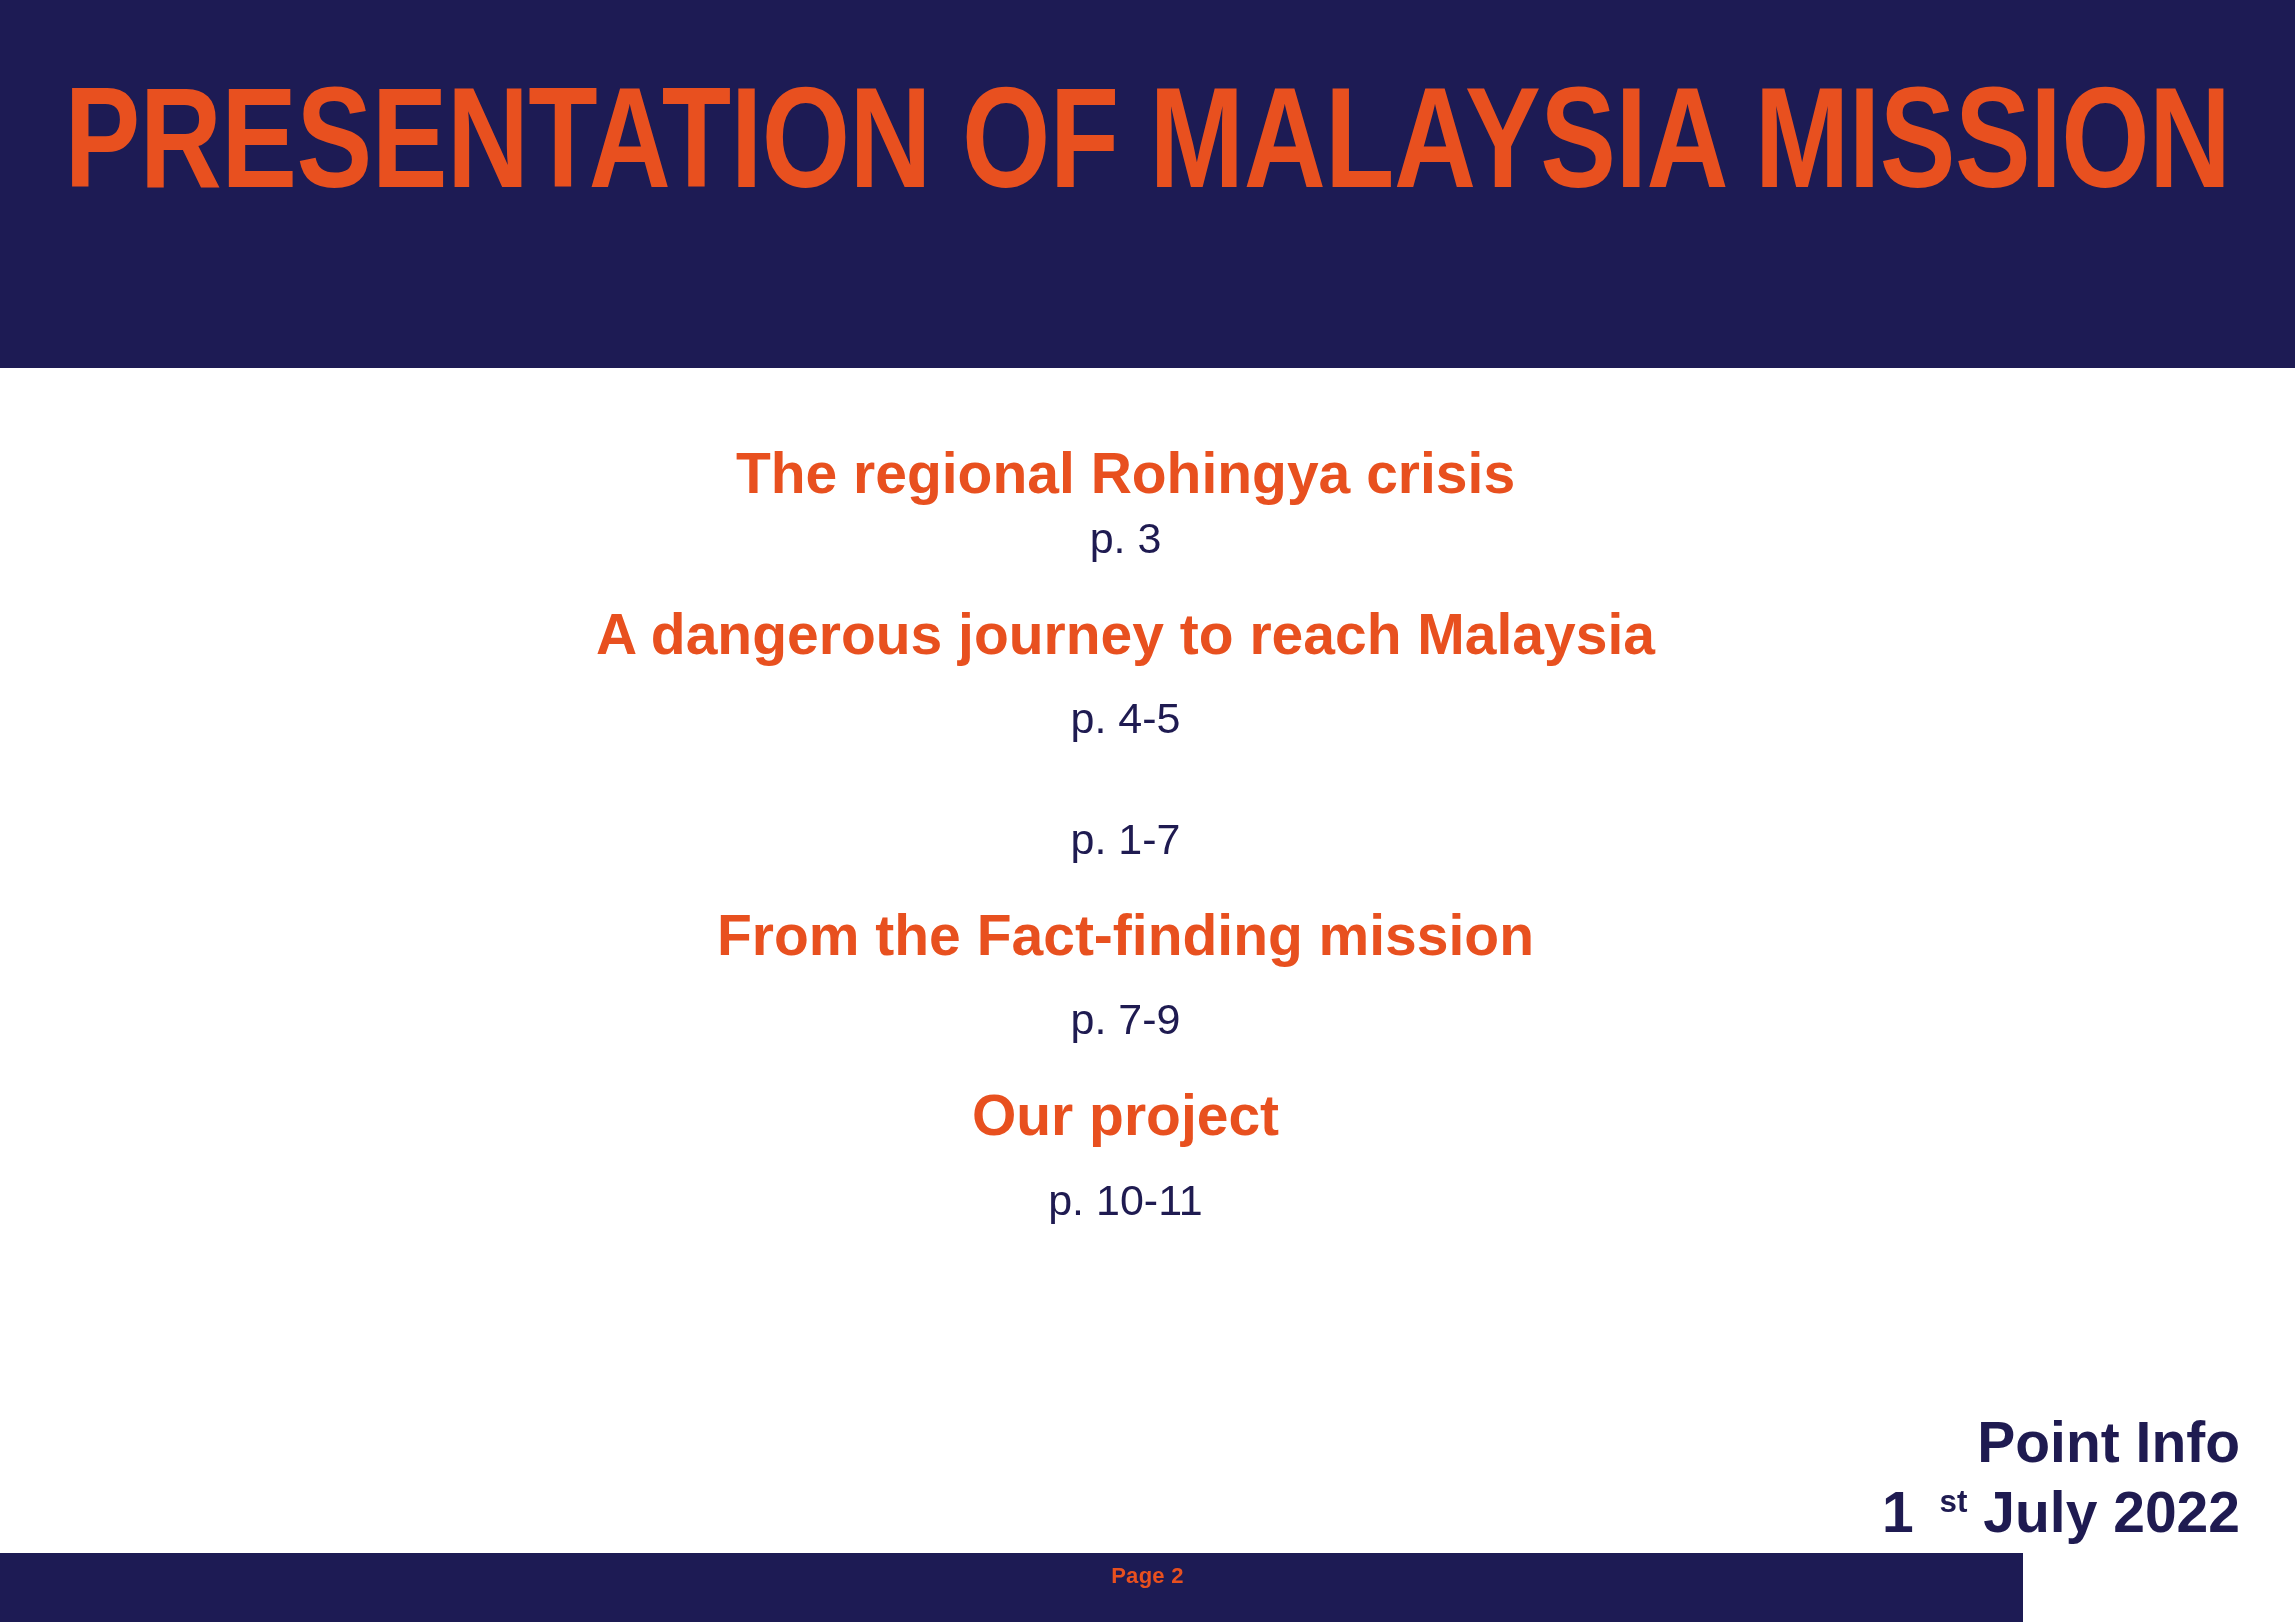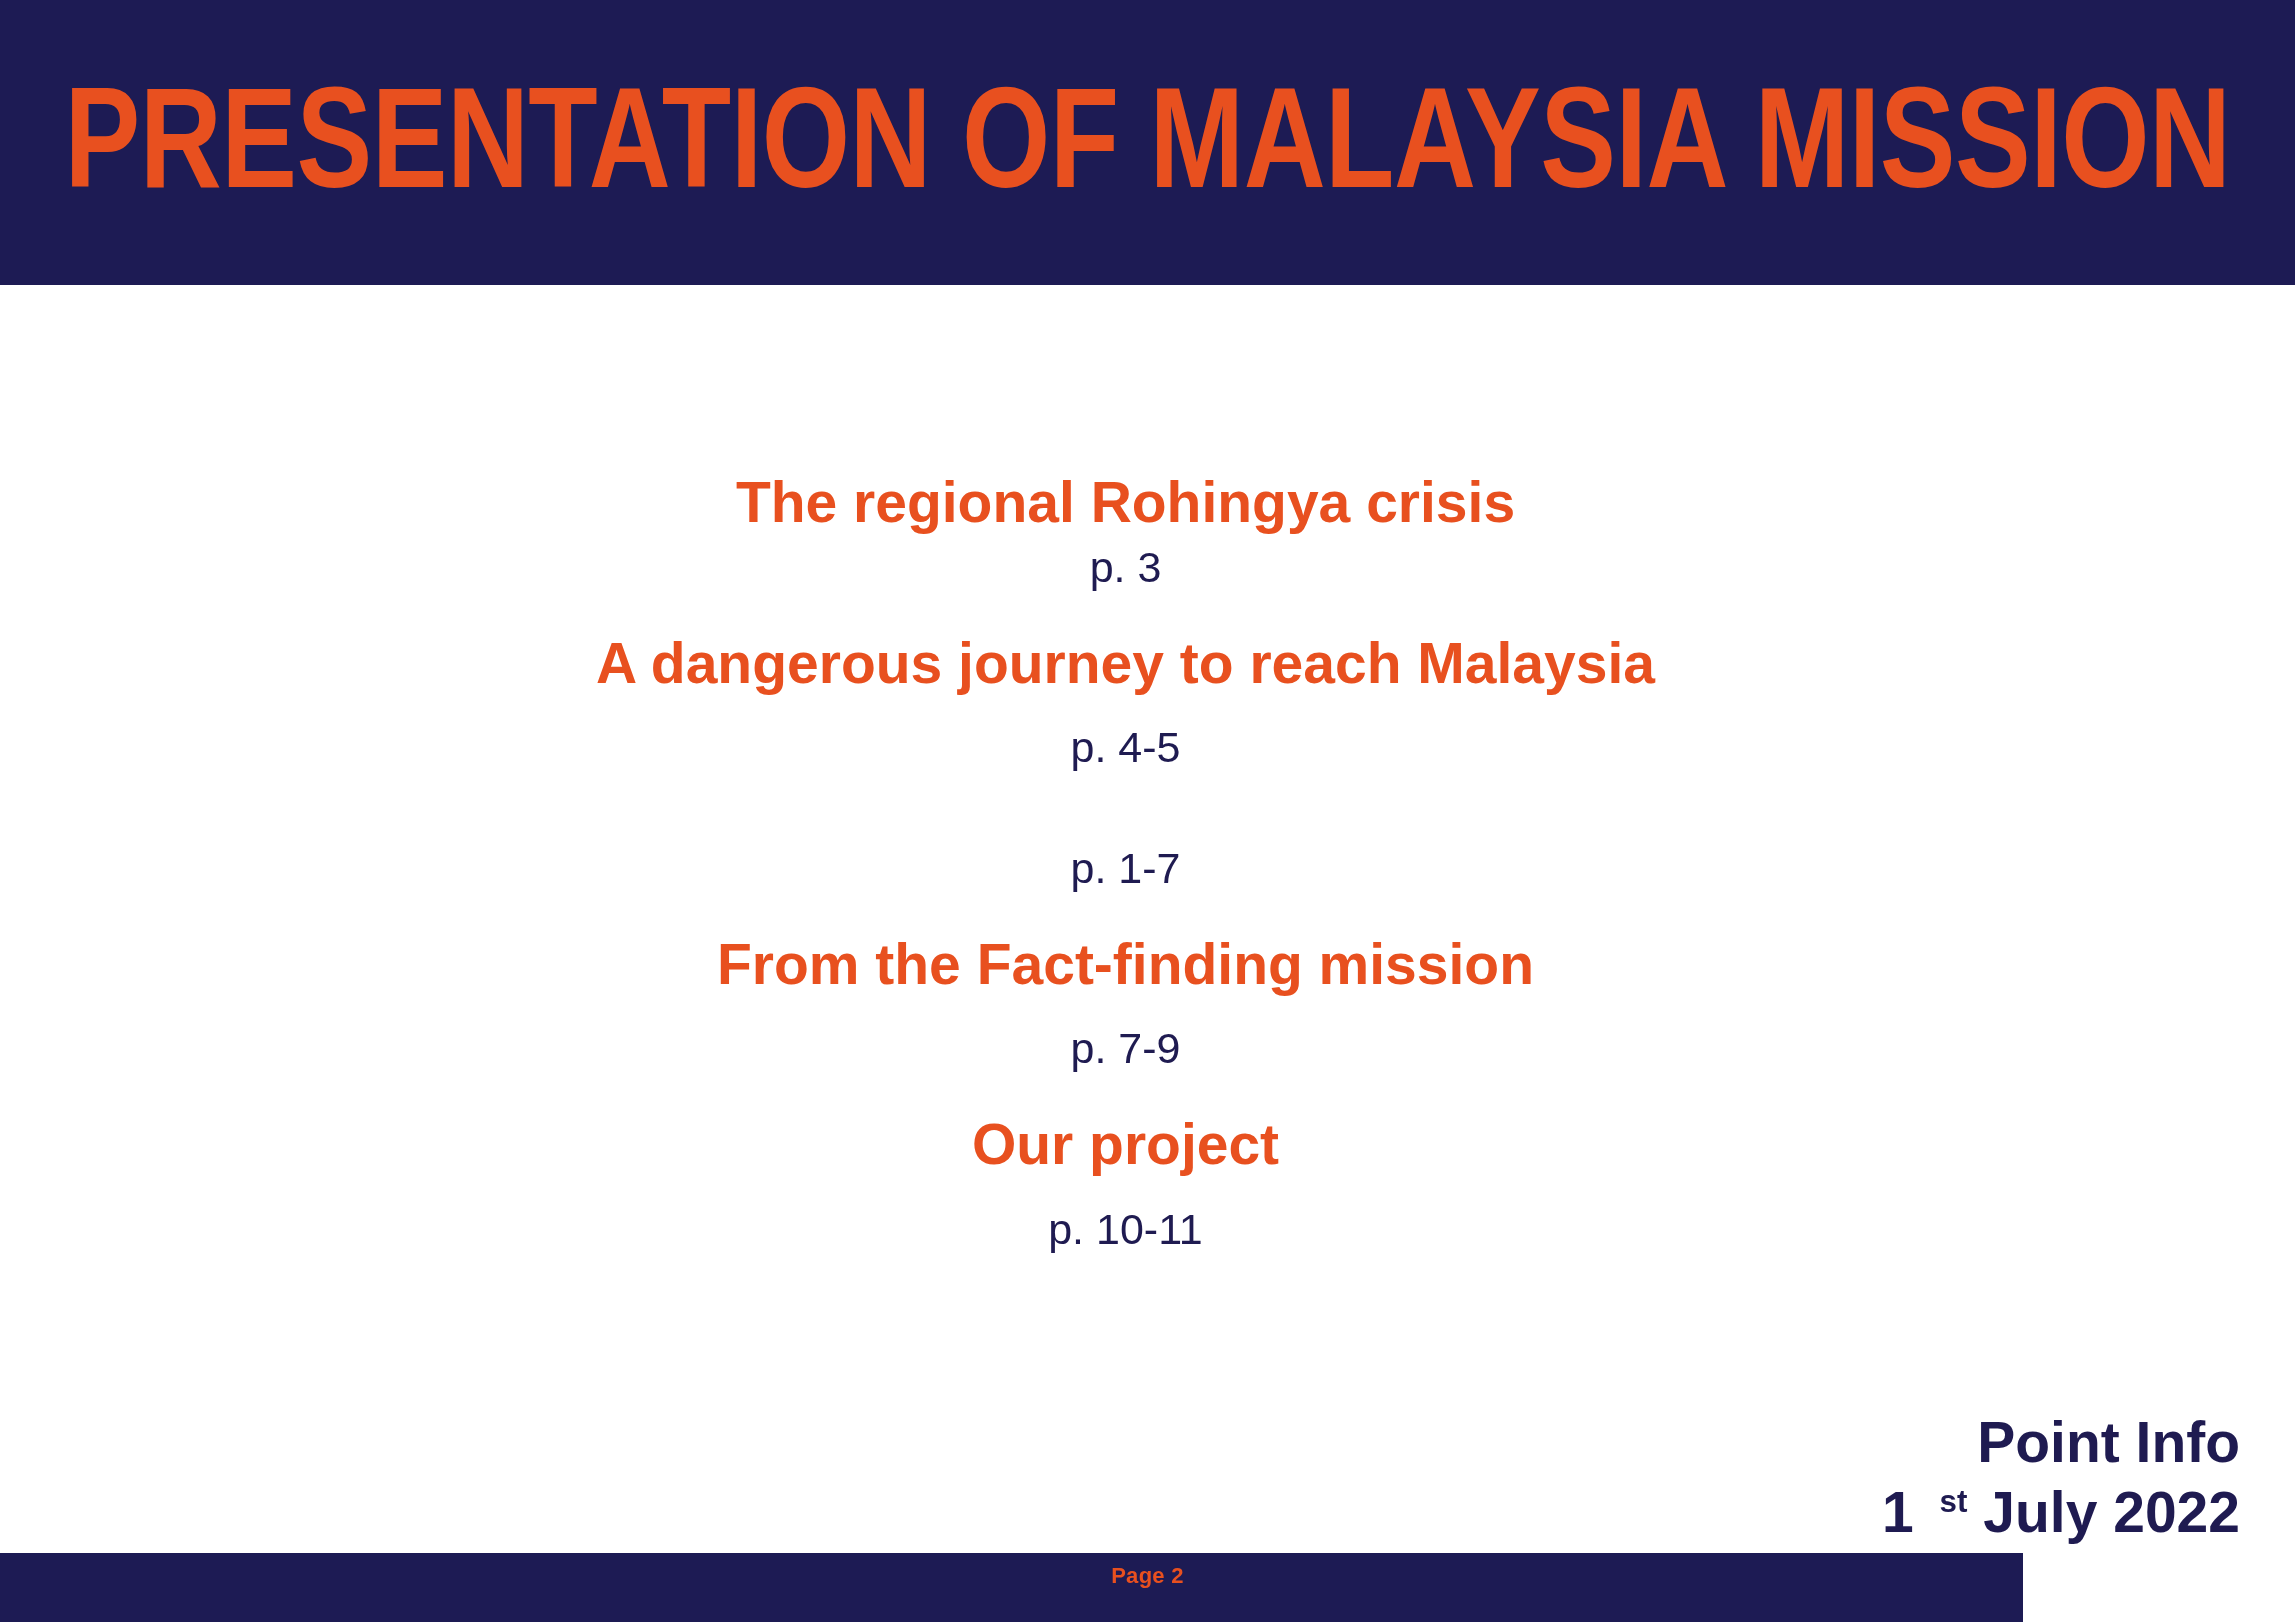--- a/index.html
+++ b/index.html
@@ -14,21 +14,21 @@
     overflow: hidden;
     font-family: "Liberation Sans", sans-serif;
   }
 
   
   .header-band {
     position: absolute;
     left: 0;
     top: 0;
     width: 2295px;
-    height: 285px;
+    height: 368px;
     background: #1d1b54;
   }
   .slide-title {
     position: absolute;
     left: 0;
     top: 0;
     width: 2295px;
     height: 369px;
     display: flex;
     align-items: flex-start;
@@ -47,21 +47,21 @@
   }
 
   
   .toc {
     position: absolute;
     left: 0;
     top: 369px;
     width: 2295px;
     height: 1183px;
     box-sizing: border-box;
-    padding-top: 103px;
+    padding-top: 74px;
   }
   .toc-inner {
     width: 1457px;
     margin-left: 397px;
     text-align: center;
   }
   .toc-entry {
     margin: 0;
   }
   .toc-heading {

